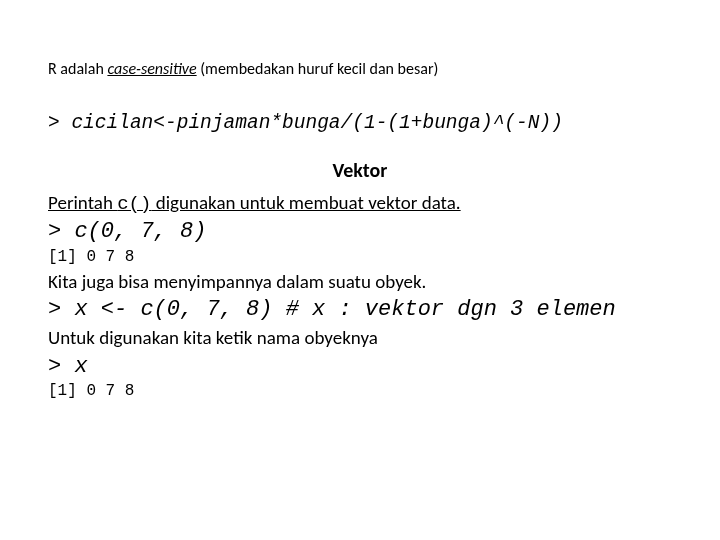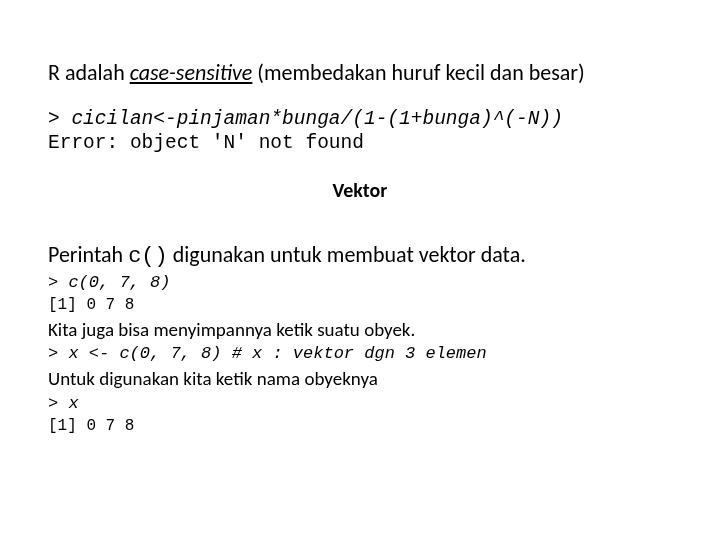--- a/index.html
+++ b/index.html
@@ -9,89 +9,89 @@
     }
     body {
       width: 720px;
       height: 540px;
       background: #ffffff;
       font-family: Calibri, Arial, sans-serif;
       color: #000000;
       padding: 58px 48px 58px 48px;
     }
     .intro-line {
-      font-size: 22px;
+      font-size: 16px;
       line-height: 1.4;
-      margin-bottom: 18px;
+      margin-bottom: 31px;
     }
     .italic-underline {
       font-style: italic;
       text-decoration: underline;
     }
     .code-block {
       font-family: 'Courier New', Courier, monospace;
       font-size: 19.5px;
       line-height: 1.25;
       margin-bottom: 22px;
     }
     .code-italic {
       font-style: italic;
     }
     .section-heading {
       font-size: 20px;
       font-weight: bold;
       text-align: center;
-      margin-bottom: 38px;
+      margin-bottom: 8px;
     }
     .body-text {
       font-size: 19px;
       line-height: 1.4;
     }
     .mono-inline {
       font-family: 'Courier New', Courier, monospace;
     }
     .mono-line {
       font-family: 'Courier New', Courier, monospace;
       font-size: 16px;
       line-height: 1.35;
     }
     .mono-line-italic {
       font-family: 'Courier New', Courier, monospace;
       font-style: italic;
-      font-size: 17px;
+      font-size: 22px;
       line-height: 1.35;
     }
     .mixed-paragraph {
-      font-size: 22px;
+      font-size: 19px;
       line-height: 1.4;
+      text-decoration: underline;
     }
   </style>
 </head>
 <body>
 
 <div class="intro-line">
   <span>R adalah </span><span class="italic-underline">case-sensitive</span><span> (membedakan huruf kecil dan besar)</span>
 </div>
 
 <div class="code-block">
   <div class="code-italic">&gt; cicilan&lt;-pinjaman*bunga/(1-(1+bunga)^(-N))</div>
-  <div>Error: object 'N' not found</div>
 </div>
 
 <div class="section-heading">Vektor</div>
 
 <div class="mixed-paragraph">
   <span>Perintah </span><span class="mono-inline">c()</span><span> digunakan untuk membuat vektor data.</span>
 </div>
 
 <div class="mono-line-italic">&gt; c(0, 7, 8)</div>
 
 <div class="mono-line">[1] 0 7 8</div>
 
-<div class="body-text">Kita juga bisa menyimpannya ketik suatu obyek.</div>
+<div class="body-text">Kita juga bisa menyimpannya dalam suatu obyek.</div>
 
 <div class="mono-line-italic">&gt; x &lt;- c(0, 7, 8) # x : vektor dgn 3 elemen</div>
 
 <div class="body-text">Untuk digunakan kita ketik nama obyeknya</div>
 
 <div class="mono-line-italic">&gt; x</div>
 
 <div class="mono-line">[1] 0 7 8</div>
 
 </body></html>

